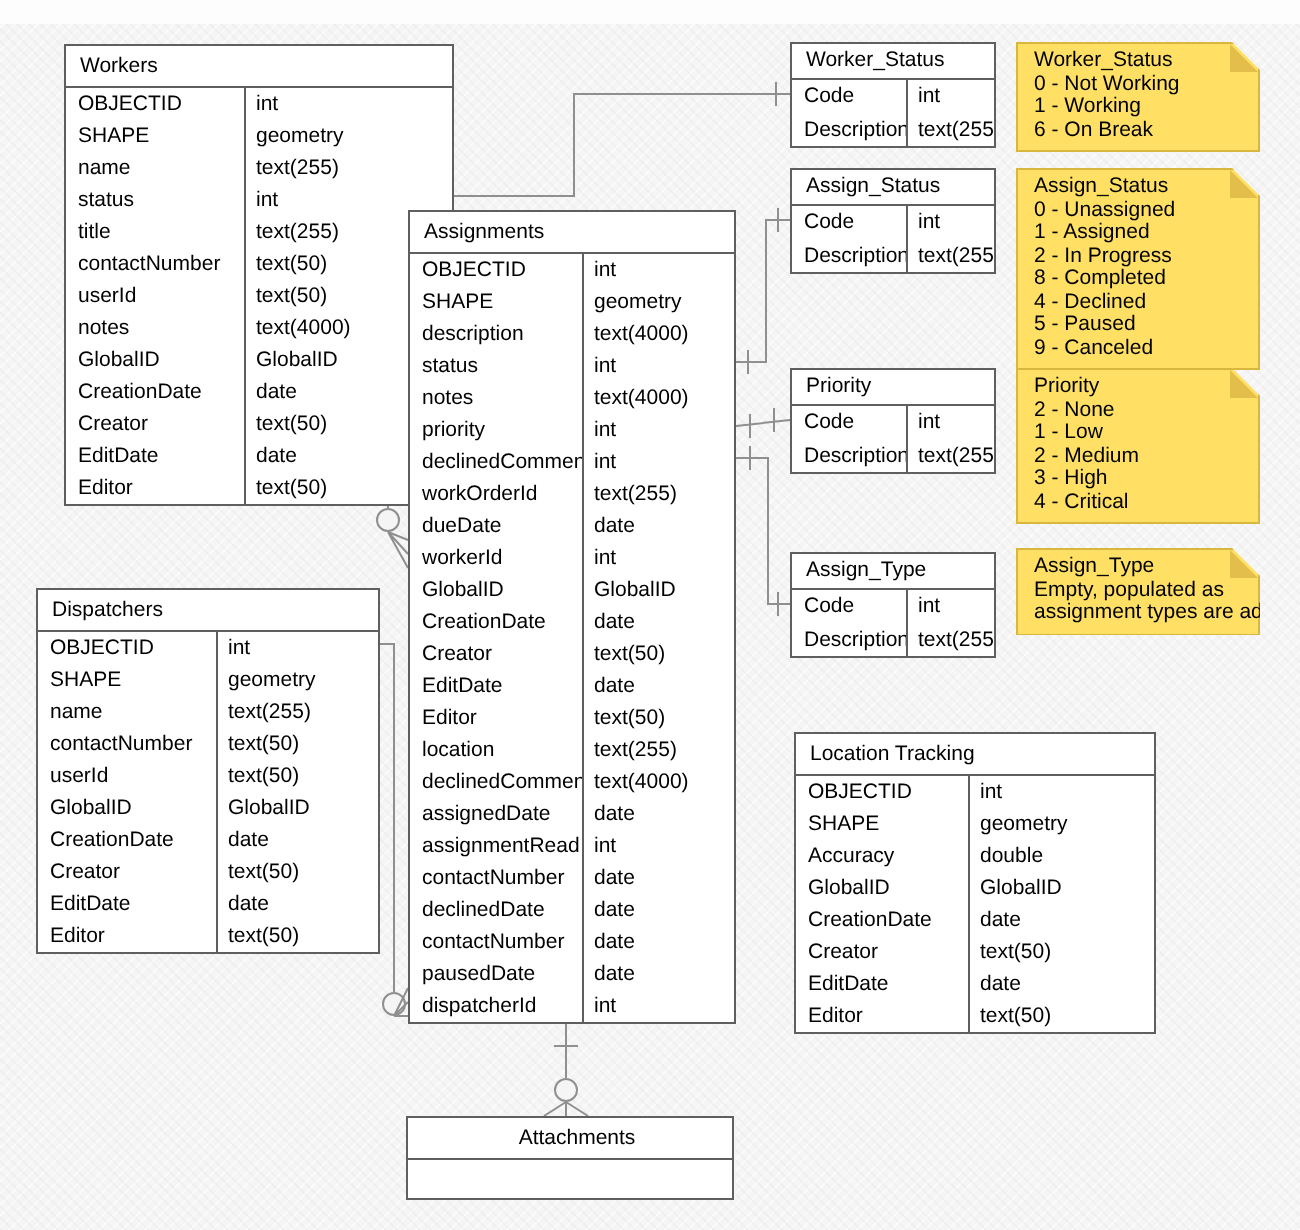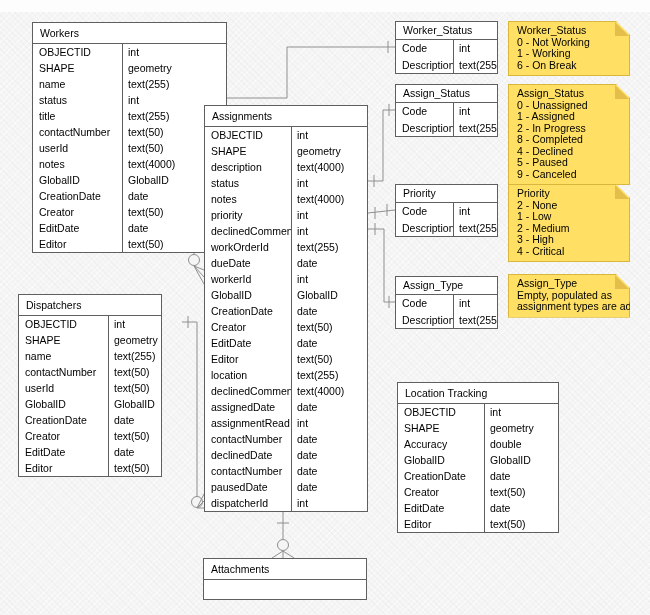--- a/index.html
+++ b/index.html
@@ -144,21 +144,21 @@
           <span class="fname">EditDate</span>
           <span class="ftype">date</span>
         </div>
         <div class="frow">
           <span class="fname">Editor</span>
           <span class="ftype">text(50)</span>
         </div>
       </div>
   </div>
 
-  <div class="entity" style="left:18px; top:294px; width:144px; --c1:83px; --rh:16px;">
+  <div class="entity" style="left:18px; top:294px; width:172px; --c1:83px; --rh:16px;">
     <div class="entity-title">Dispatchers</div>
     <div>
         <div class="frow">
           <span class="fname">OBJECTID</span>
           <span class="ftype">int</span>
         </div>
         <div class="frow">
           <span class="fname">SHAPE</span>
           <span class="ftype">geometry</span>
         </div>
@@ -348,21 +348,21 @@
           <span class="fname">Code</span>
           <span class="ftype">int</span>
         </div>
         <div class="frow">
           <span class="fname">Description</span>
           <span class="ftype">text(255)</span>
         </div>
       </div>
   </div>
 
-  <div class="entity" style="left:397px; top:366px; width:162px;margin-top:16px; --c1:80px; --rh:16px;">
+  <div class="entity" style="left:397px; top:366px; width:181px; --c1:80px; --rh:16px;">
     <div class="entity-title">Location Tracking</div>
     <div>
         <div class="frow">
           <span class="fname">OBJECTID</span>
           <span class="ftype">int</span>
         </div>
         <div class="frow">
           <span class="fname">SHAPE</span>
           <span class="ftype">geometry</span>
         </div>
@@ -386,21 +386,21 @@
           <span class="fname">EditDate</span>
           <span class="ftype">date</span>
         </div>
         <div class="frow">
           <span class="fname">Editor</span>
           <span class="ftype">text(50)</span>
         </div>
       </div>
   </div>
 
-  <div class="entity" style="left:203px; top:558px; width:164px;">
+  <div class="entity" style="left:203px; top:558px; width:164px;text-align:center;">
     <div class="entity-title">Attachments</div>
     <div class="empty-row"></div>
   </div>
 
   <div class="note" style="left:508px; top:21px; min-height:52px;">
     <div class="nline">Worker_Status</div>
     <div>
         <div class="nline">0 - Not Working</div>
         <div class="nline">1 - Working</div>
         <div class="nline">6 - On Break</div>

